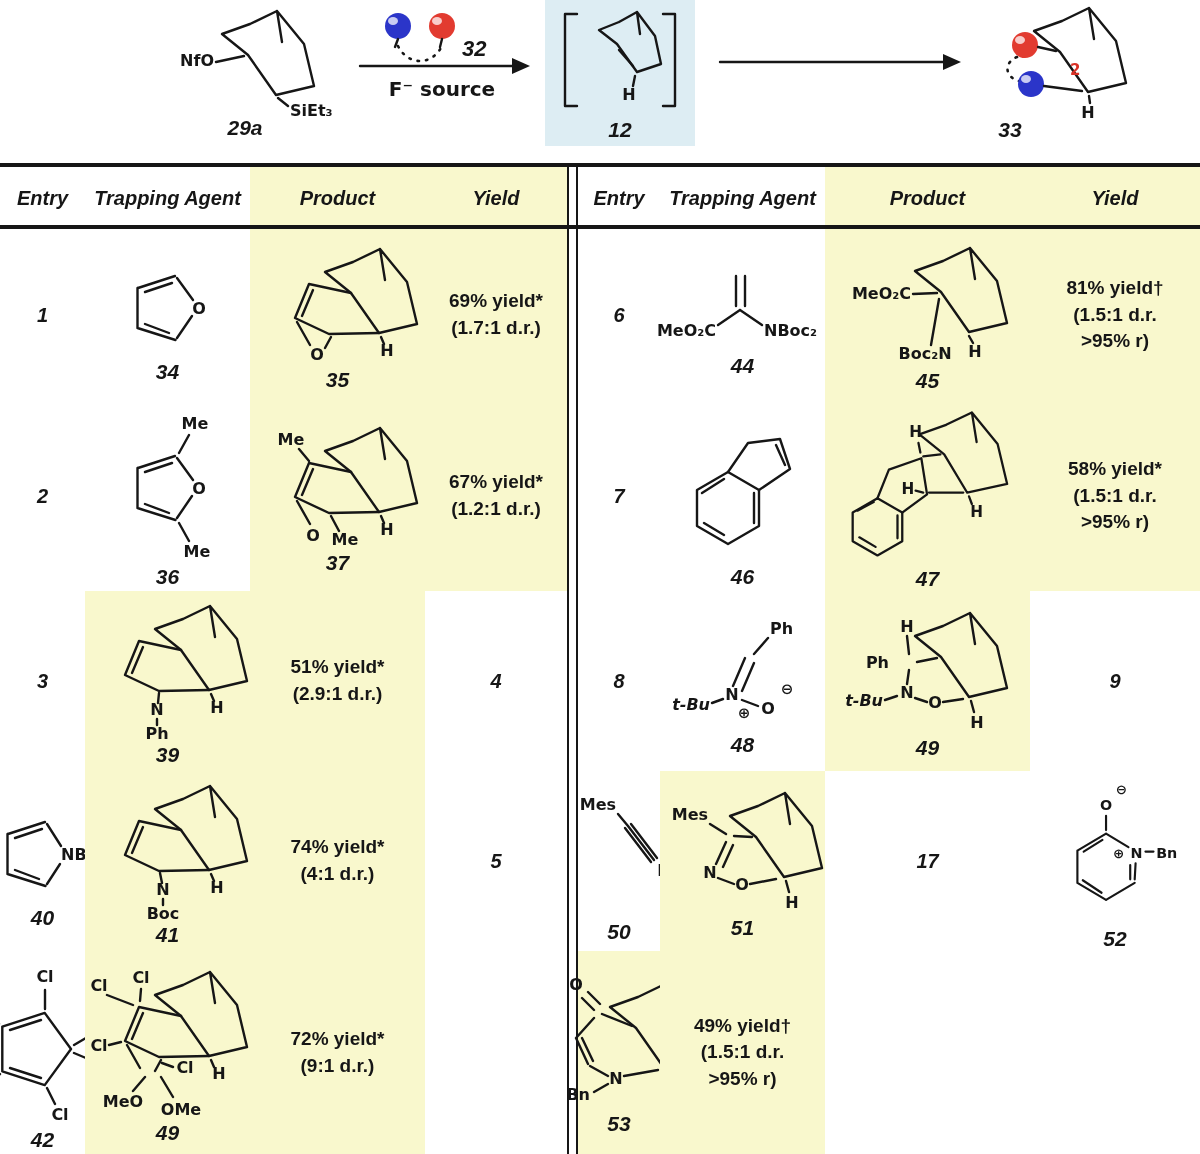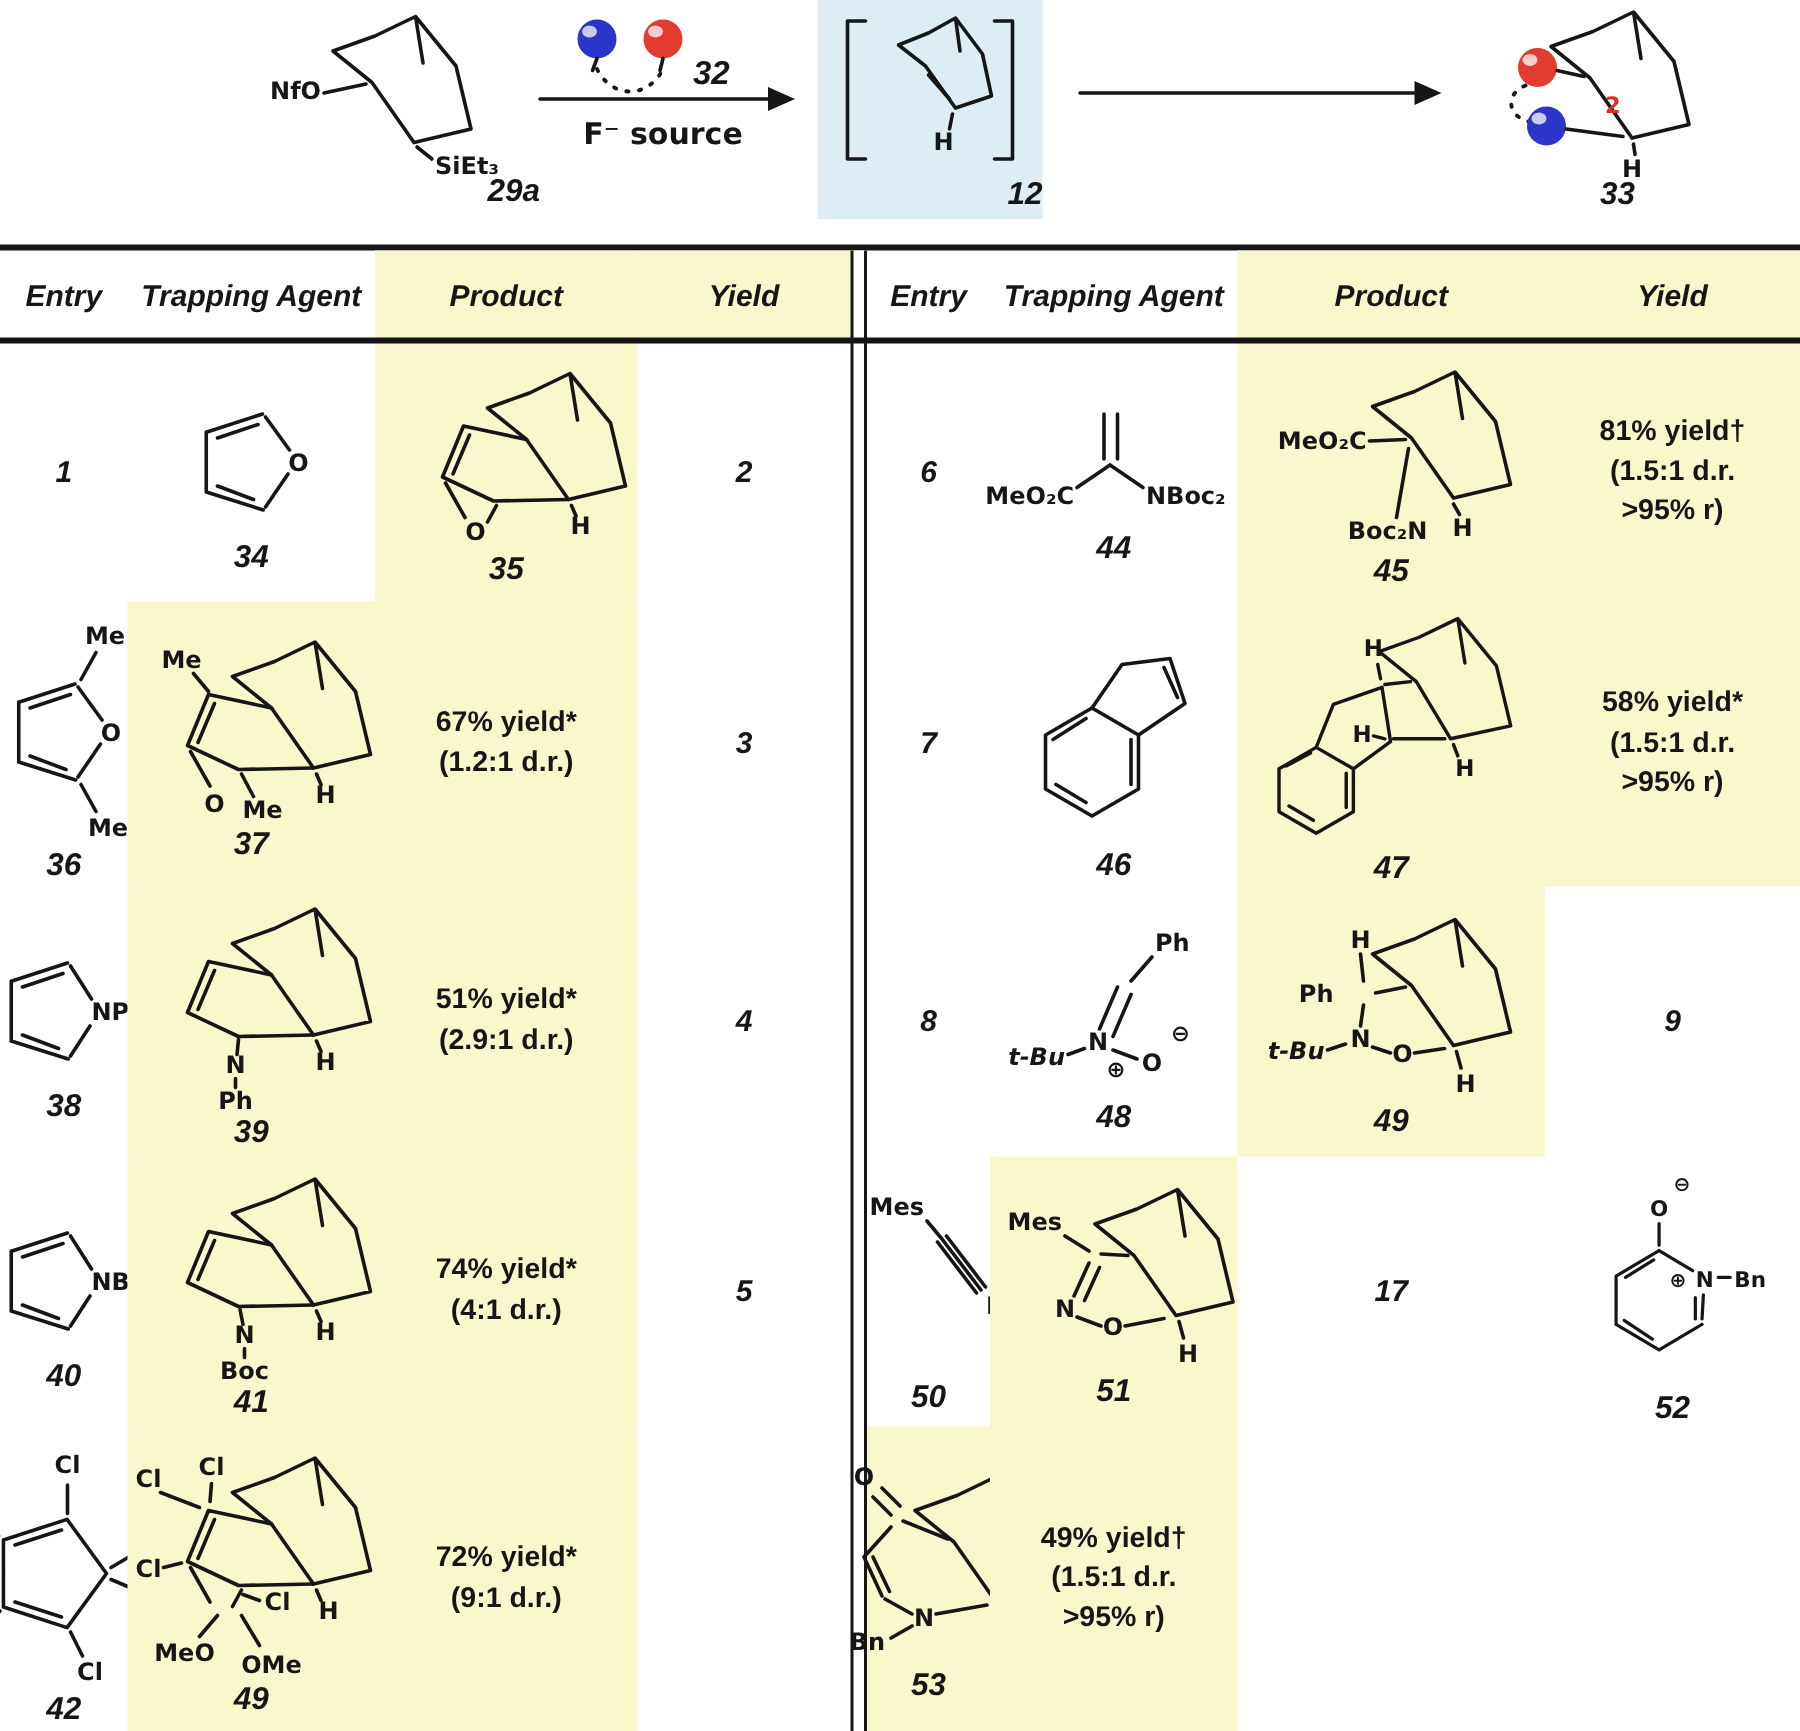--- a/index.html
+++ b/index.html
@@ -6,21 +6,21 @@
     --yellow:#f9f8cd; --blue:#ddedf3; --ink:#161616;
     --ball-blue:#2b35c9; --ball-red:#e23b30; --accent-red:#d93025;
   }
   *{box-sizing:border-box;margin:0;padding:0}
   body{width:1200px;height:1154px;background:#fff;overflow:hidden;
        font-family:"Liberation Sans",sans-serif;color:var(--ink)}
   .page{position:relative;width:1200px;height:963px}
   
   .scheme{position:absolute;left:0;top:0;width:1200px;height:163px}
   .abs{position:absolute}
-  .cnum{font:italic bold 21px "Liberation Sans",sans-serif;text-align:right;display:block}
+  .cnum{font:italic bold 21px "Liberation Sans",sans-serif;text-align:center;display:block}
   .bluebox{background:var(--blue)}
   .bond{stroke:var(--ink);stroke-width:2.4;fill:none;stroke-linecap:round;stroke-linejoin:round}
   .dash{stroke:var(--ink);stroke-width:2.6;fill:none;stroke-linecap:round;stroke-dasharray:1.5 7}
   .al{font:bold 16px "DejaVu Sans",sans-serif;fill:var(--ink)}
   .ali{font:bold italic 16px "DejaVu Sans",sans-serif;fill:var(--ink)}
   .chg{font:bold 15px "DejaVu Sans",sans-serif;fill:var(--ink)}
   .numsvg{font:italic bold 22px "Liberation Sans",sans-serif;fill:var(--ink)}
   .rednum{font:bold 15px "DejaVu Sans",sans-serif;fill:var(--accent-red)}
   .ballb{fill:var(--ball-blue)} .ballr{fill:var(--ball-red)}
   .hl{fill:#ffffff;opacity:.75}
@@ -123,20 +123,25 @@
       <div class="cell yl">
         <svg width="210" height="128" viewBox="0 0 210 128">
           <path class="bond" d="M118 55 L92 34 L120 24 M120 24 L147 11 L174 44 M147 11 L152 42 M174 44 L184 86 L146 95 M146 95 L118 55"></path>
           <path class="bond" d="M118 55 L76 46 L62 80 L96 96 L146 95 M80 52 L69 78"></path>
           <path class="bond" d="M64 84 L77 107 M92 110 L98 99 M148 99 L151 106"></path>
           <text class="al" x="84" y="122" text-anchor="middle">O</text>
           <text class="al" x="154" y="118" text-anchor="middle">H</text>
         </svg>
         <span class="num">35</span>
       </div>
+      <div class="cell yl yield">
+        <div>69% yield*</div>
+        <div>(1.7:1 d.r.)</div>
+        <div></div>
+      </div>
 
       <div class="cell entry">2</div>
       <div class="cell">
         <svg width="150" height="160" viewBox="0 0 150 160">
           <path class="bond" d="M100 77 L84 55 M82 53 L45 65 M79 60 L52 69 M44.5 65 L44.5 105 M44.5 105 L82.5 117 M52 101 L76 110 M84 115 L99 93"></path>
           <path class="bond" d="M86 50 L96 32 M86 120 L96 138"></path>
           <text class="al" x="102" y="26" text-anchor="middle">Me</text>
           <text class="al" x="106" y="91" text-anchor="middle">O</text>
           <text class="al" x="104" y="154" text-anchor="middle">Me</text>
         </svg>
@@ -154,27 +159,20 @@
         </svg>
         <span class="num">37</span>
       </div>
       <div class="cell yl yield">
         <div>67% yield*</div>
         <div>(1.2:1 d.r.)</div>
         <div></div>
       </div>
 
       <div class="cell entry">3</div>
-      <div class="cell">
-        <svg width="160" height="112" viewBox="0 0 160 112">
-          <path class="bond" d="M98 54 L84 32 M82 30 L45 42 M79 37 L52 46 M44.5 42 L44.5 82 M44.5 82 L82.5 94 M52 78 L76 87 M84 92 L97 72"></path>
-          <text class="al" x="98" y="68" text-anchor="start">NPh</text>
-        </svg>
-        <span class="num">38</span>
-      </div>
       <div class="cell yl">
         <svg width="210" height="146" viewBox="0 0 210 146">
           <path class="bond" d="M118 55 L92 34 L120 24 M120 24 L147 11 L174 44 M147 11 L152 42 M174 44 L184 86 L146 95 M146 95 L118 55"></path>
           <path class="bond" d="M118 55 L76 46 L62 80 L96 96 L146 95 M80 52 L69 78"></path>
           <path class="bond" d="M96 98 L95 108 M94 124 L94 130 M148 99 L151 106"></path>
           <text class="al" x="94" y="120" text-anchor="middle">N</text>
           <text class="al" x="94" y="144" text-anchor="middle">Ph</text>
           <text class="al" x="154" y="118" text-anchor="middle">H</text>
         </svg>
         <span class="num">39</span>

